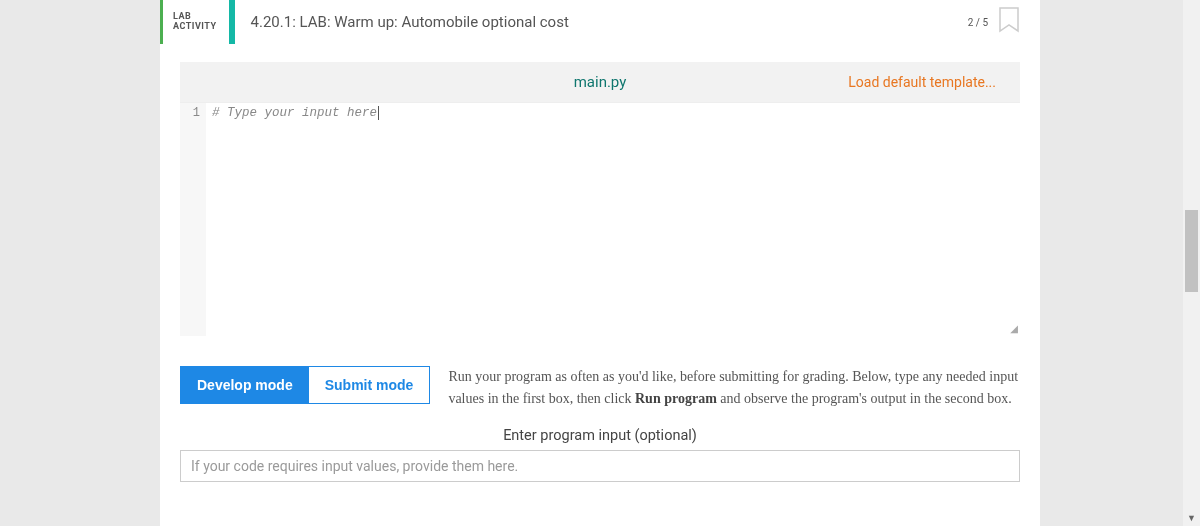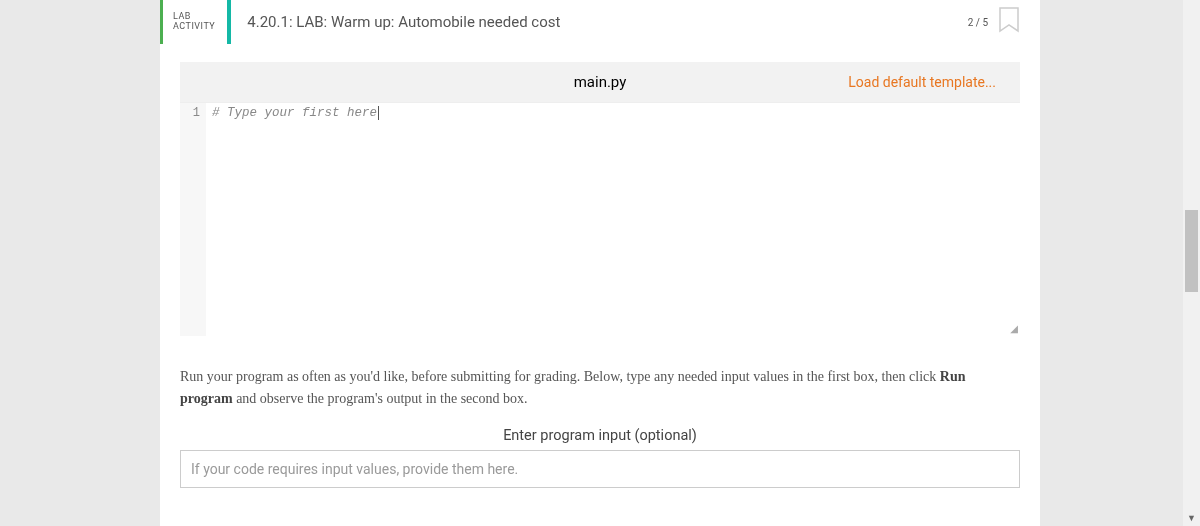--- a/index.html
+++ b/index.html
@@ -20,25 +20,25 @@
     }
     .header-bar {
       display: flex;
       align-items: stretch;
       border-left: 3px solid #4caf50;
       height: 44px;
       padding-right: 20px;
     }
     .lab-label {
       font-size: 9px;
-      font-weight: 400;
+      font-weight: 700;
       color: #555;
       line-height: 1.1;
       padding: 10px 12px 10px 10px;
-      border-right: 4px solid #14b8a6;
+      border-right: 6px solid #14b8a6;
       display: flex;
       flex-direction: column;
       justify-content: center;
       letter-spacing: 0.5px;
     }
     .lab-title {
       flex: 1;
       font-size: 15px;
       color: #555;
       font-weight: 400;
@@ -64,21 +64,21 @@
     }
     .editor-header {
       position: relative;
       height: 40px;
       display: flex;
       align-items: center;
       justify-content: center;
     }
     .filename {
       font-size: 15px;
-      color: #000000;
+      color: #0f766e;
     }
     .load-template {
       position: absolute;
       right: 24px;
       top: 50%;
       transform: translateY(-50%);
       font-size: 14px;
       color: #e87722;
       cursor: pointer;
     }
@@ -157,21 +157,21 @@
       margin: 18px 20px 0 20px;
     }
     .input-label {
       font-size: 14.5px;
       color: #444;
       margin-bottom: 6px;
       text-align: center;
     }
     .input-field {
       width: 100%;
-      height: 38px;
+      height: 32px;
       border: 1px solid #ccc;
       padding: 0 10px;
       font-size: 14px;
       color: #444;
       font-family: inherit;
     }
     .input-field::placeholder { color: #9a9a9a; }
     .scrollbar-track {
       position: absolute;
       right: 0;
@@ -205,46 +205,50 @@
 </head>
 <body>
 
 <div class="content-wrapper">
 
   <div class="header-bar">
     <div class="lab-label">
       <span>LAB</span>
       <span>ACTIVITY</span>
     </div>
-    <div class="lab-title">4.20.1: LAB: Warm up: Automobile needed cost</div>
+    <div class="lab-title">4.20.1: LAB: Warm up: Automobile optional cost</div>
     <div class="score">2 / 5</div>
     <div class="bookmark">
       <svg width="22" height="30" viewBox="0 0 22 30">
         <path d="M2 1 H20 V24 L11 18 L2 24 Z" fill="none" stroke="#ccc" stroke-width="1.5"></path>
       </svg>
     </div>
   </div>
 
   <div class="editor-card">
     <div class="editor-header">
       <span class="filename">main.py</span>
       <span class="load-template">Load default template...</span>
     </div>
     <div class="code-area">
       <div class="gutter">
         <div>1</div>
       </div>
       <div class="code-editor">
-        <span># Type your first here</span><span style="font-style:normal;border-right:1px solid #555;margin-left:1px;"></span>
+        <span># Type your input here</span><span style="font-style:normal;border-right:1px solid #555;margin-left:1px;"></span>
       </div>
       <div class="resize-handle">◢</div>
     </div>
   </div>
 
   <div class="mode-row">
+    <div class="mode-toggle">
+      <button class="mode-btn active">Develop mode</button>
+      <button class="mode-btn">Submit mode</button>
+    </div>
     <div class="instructions">
       <span>Run your program as often as you'd like, before submitting for grading. Below, type any needed input values in the first box, then click </span><b>Run program</b><span> and observe the program's output in the second box.</span>
     </div>
   </div>
 
   <div class="input-section">
     <div class="input-label">Enter program input (optional)</div>
     <input class="input-field" type="text" placeholder="If your code requires input values, provide them here." style="">
   </div>
 

